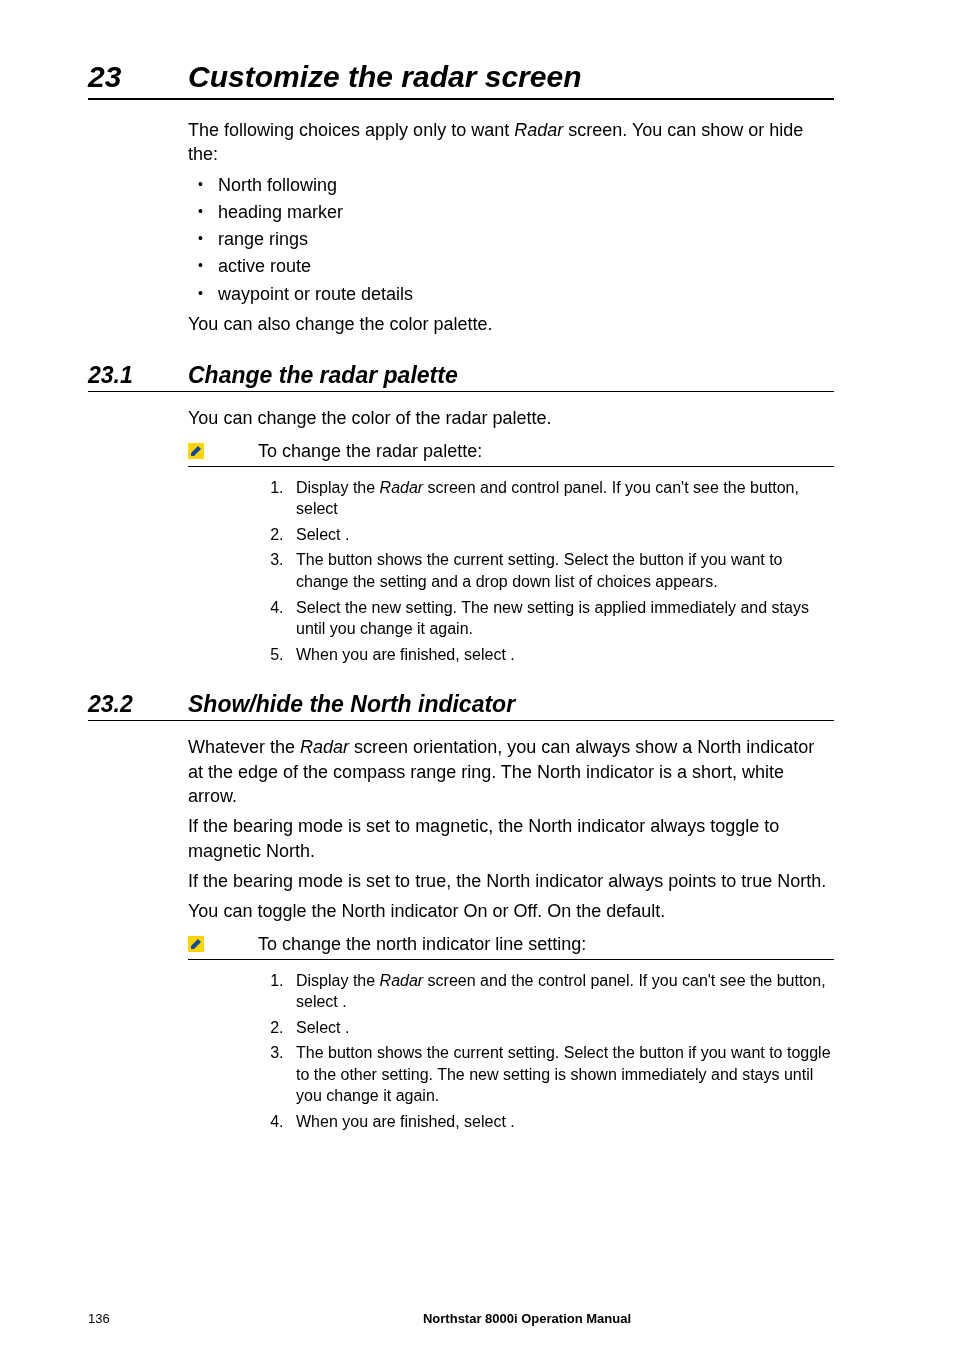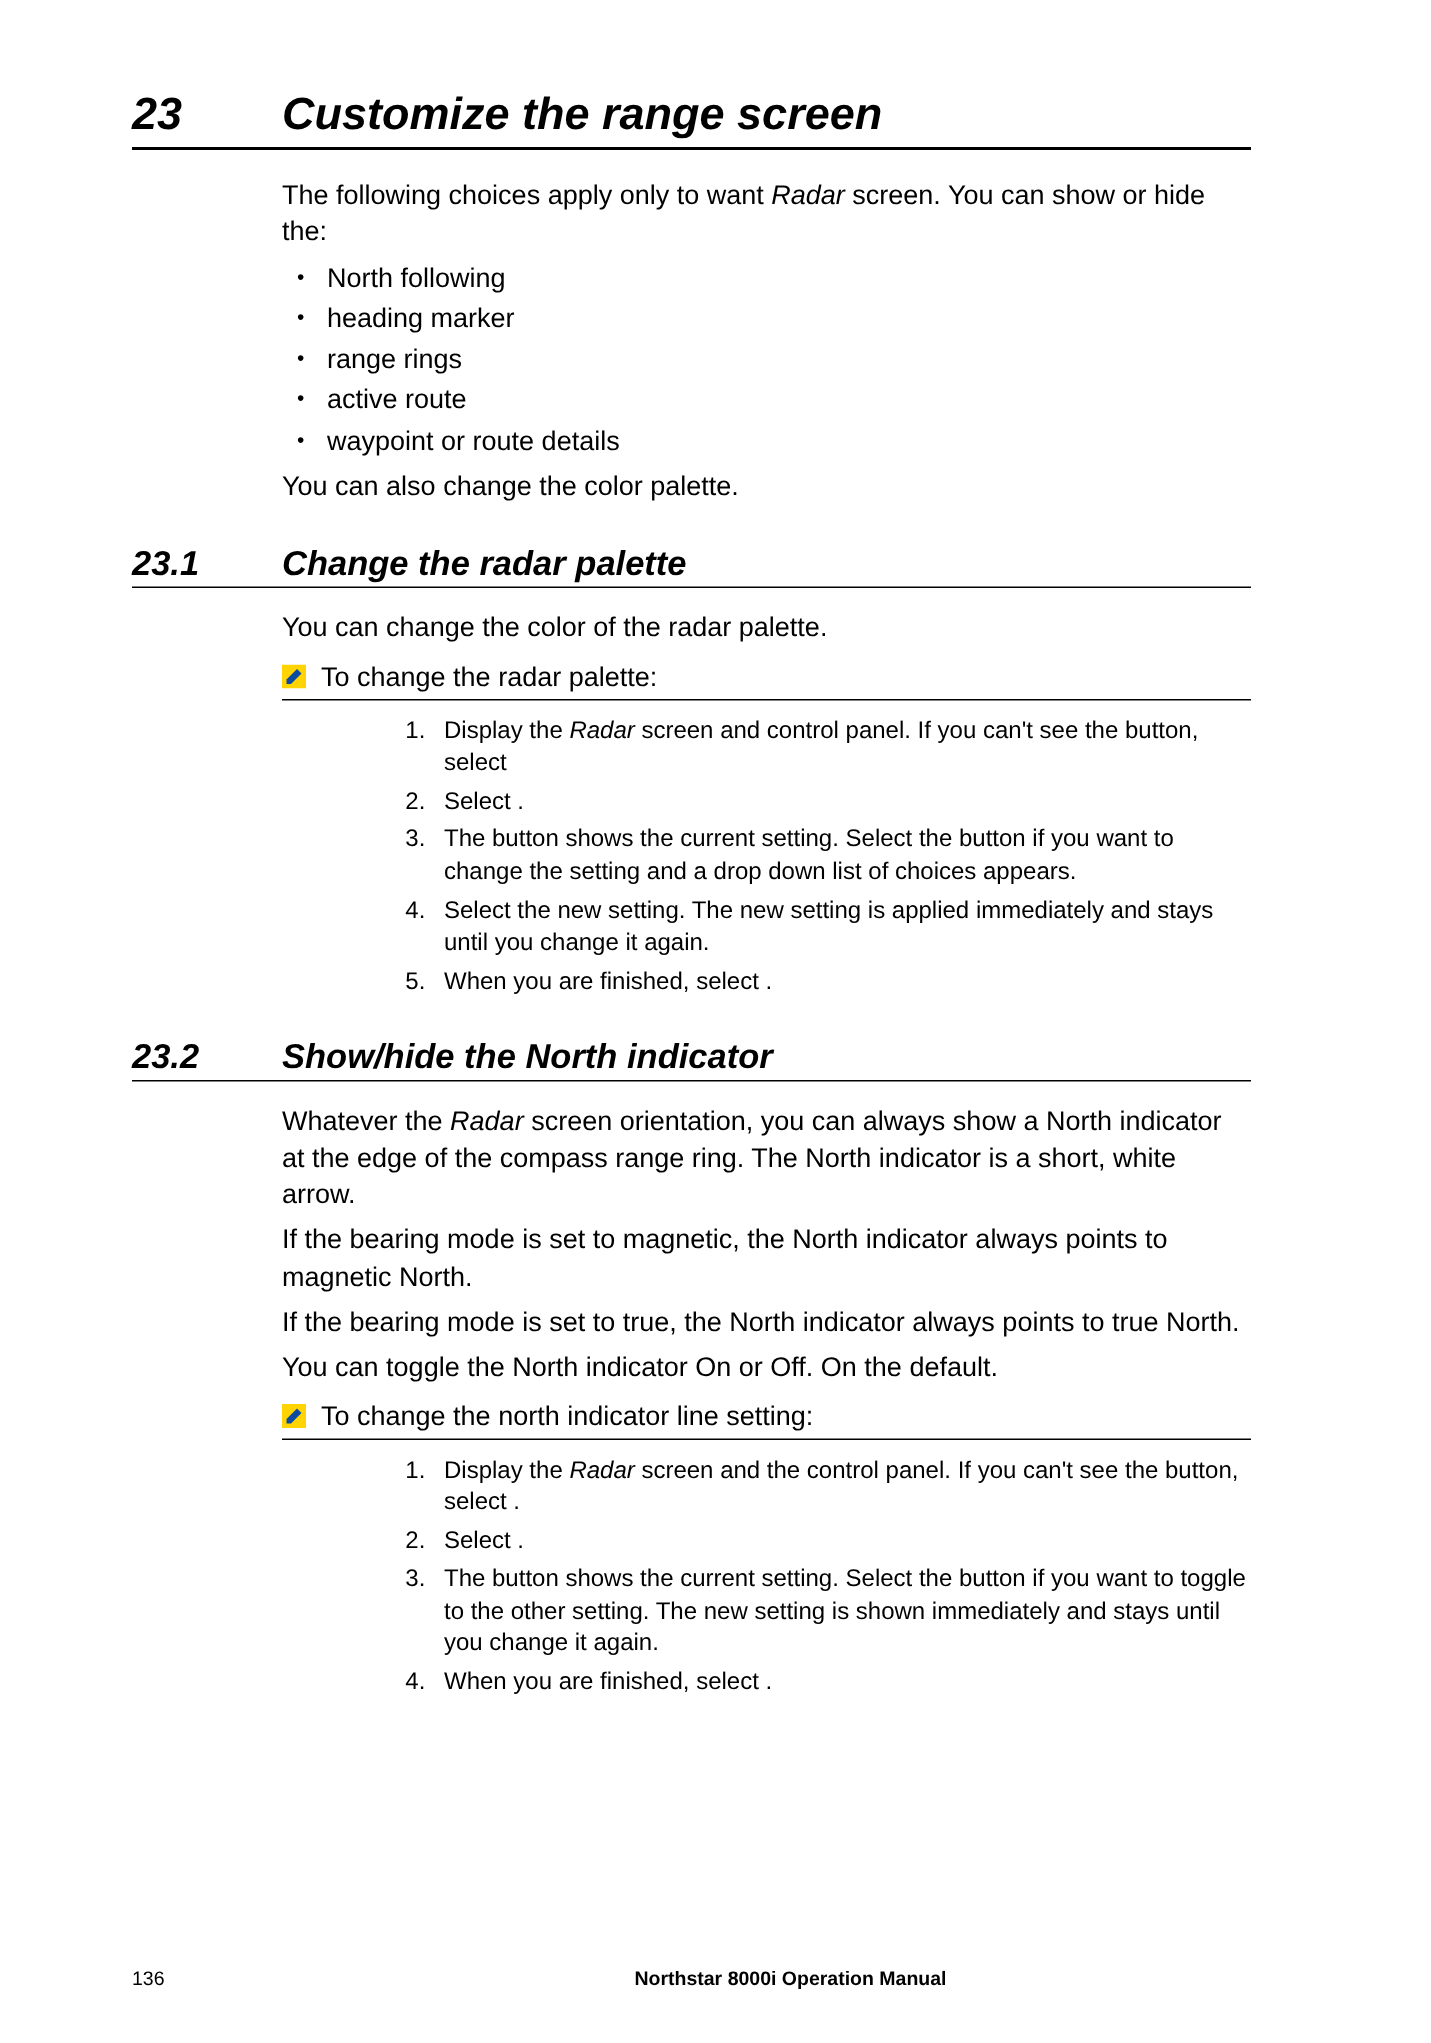--- a/index.html
+++ b/index.html
@@ -95,20 +95,21 @@
     border: none;
     border-top: 1px solid #000;
     margin: 2px 0 14px 0;
   }
   .proc-row {
     display: flex;
     align-items: center;
     margin-left: 100px;
     margin-top: 10px;
     margin-bottom: 0;
+    gap: 44px;
   }
   .proc-icon {
     width: 16px;
     height: 16px;
     flex: 0 0 16px;
     margin-right: 10px;
     display: inline-block;
   }
   .proc-text {
     font-size: 18px;
@@ -151,21 +152,21 @@
     font-weight: 700;
   }
 </style>
 </head>
 <body>
 
 <div class="page">
 
   <div class="chapter-row">
     <div class="chapter-num">23</div>
-    <div class="chapter-title">Customize the range screen</div>
+    <div class="chapter-title">Customize the radar screen</div>
   </div>
   <hr class="chapter-rule">
 
   <div class="body-block">
     <p>
       <span>The following choices apply only to want </span><span class="italic">Radar</span><span> screen. You can show or hide the:</span>
     </p>
     <ul class="dots">
       <li>North following</li>
       <li>heading marker</li>
@@ -210,21 +211,21 @@
   <div class="section-row">
     <div class="section-num">23.2</div>
     <div class="section-title">Show/hide the North indicator</div>
   </div>
   <hr class="section-rule">
 
   <div class="body-block">
     <p>
       <span>Whatever the </span><span class="italic">Radar</span><span> screen orientation, you can always show a North indicator at the edge of the compass range ring. The North indicator is a short, white arrow.</span>
     </p>
-    <p class="gap">If the bearing mode is set to magnetic, the North indicator always points to magnetic North.</p>
+    <p class="gap">If the bearing mode is set to magnetic, the North indicator always toggle to magnetic North.</p>
     <p class="gap">If the bearing mode is set to true, the North indicator always points to true North.</p>
     <p>You can toggle the North indicator On or Off. On the default.</p>
   </div>
 
   <div class="proc-row">
     <span class="proc-icon">
       <svg viewBox="0 0 16 16" width="16" height="16">
         <rect x="0" y="0" width="16" height="16" fill="#ffd400"></rect>
         <path d="M3 13 L3 10 L10 3 L13 6 L6 13 Z" fill="#0b4aa2"></path>
       </svg>

